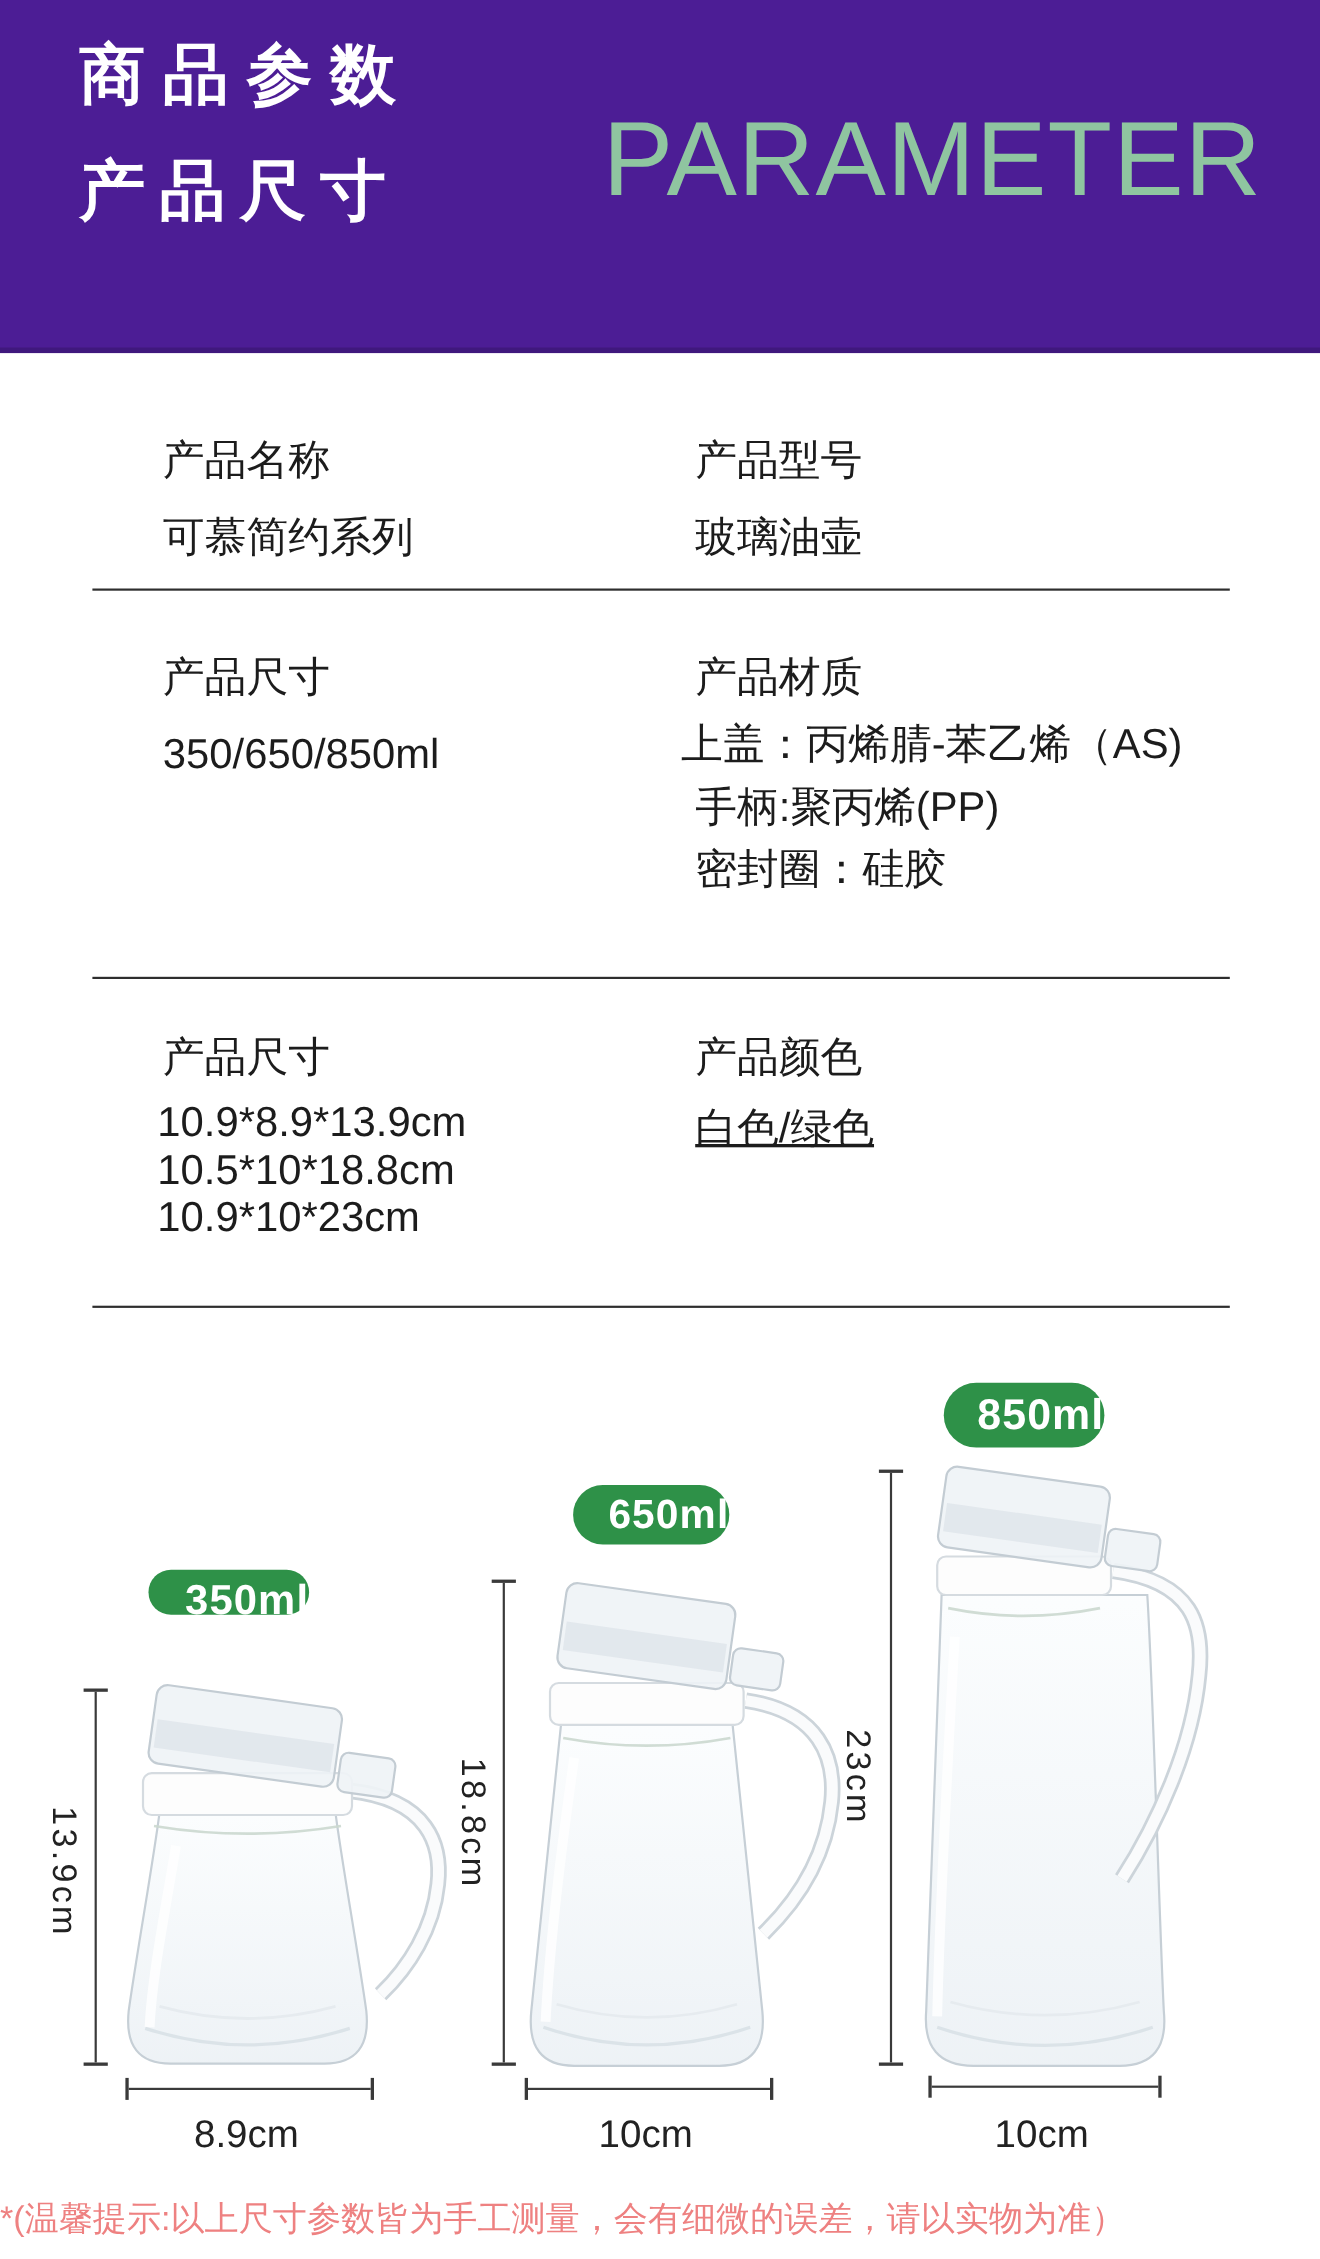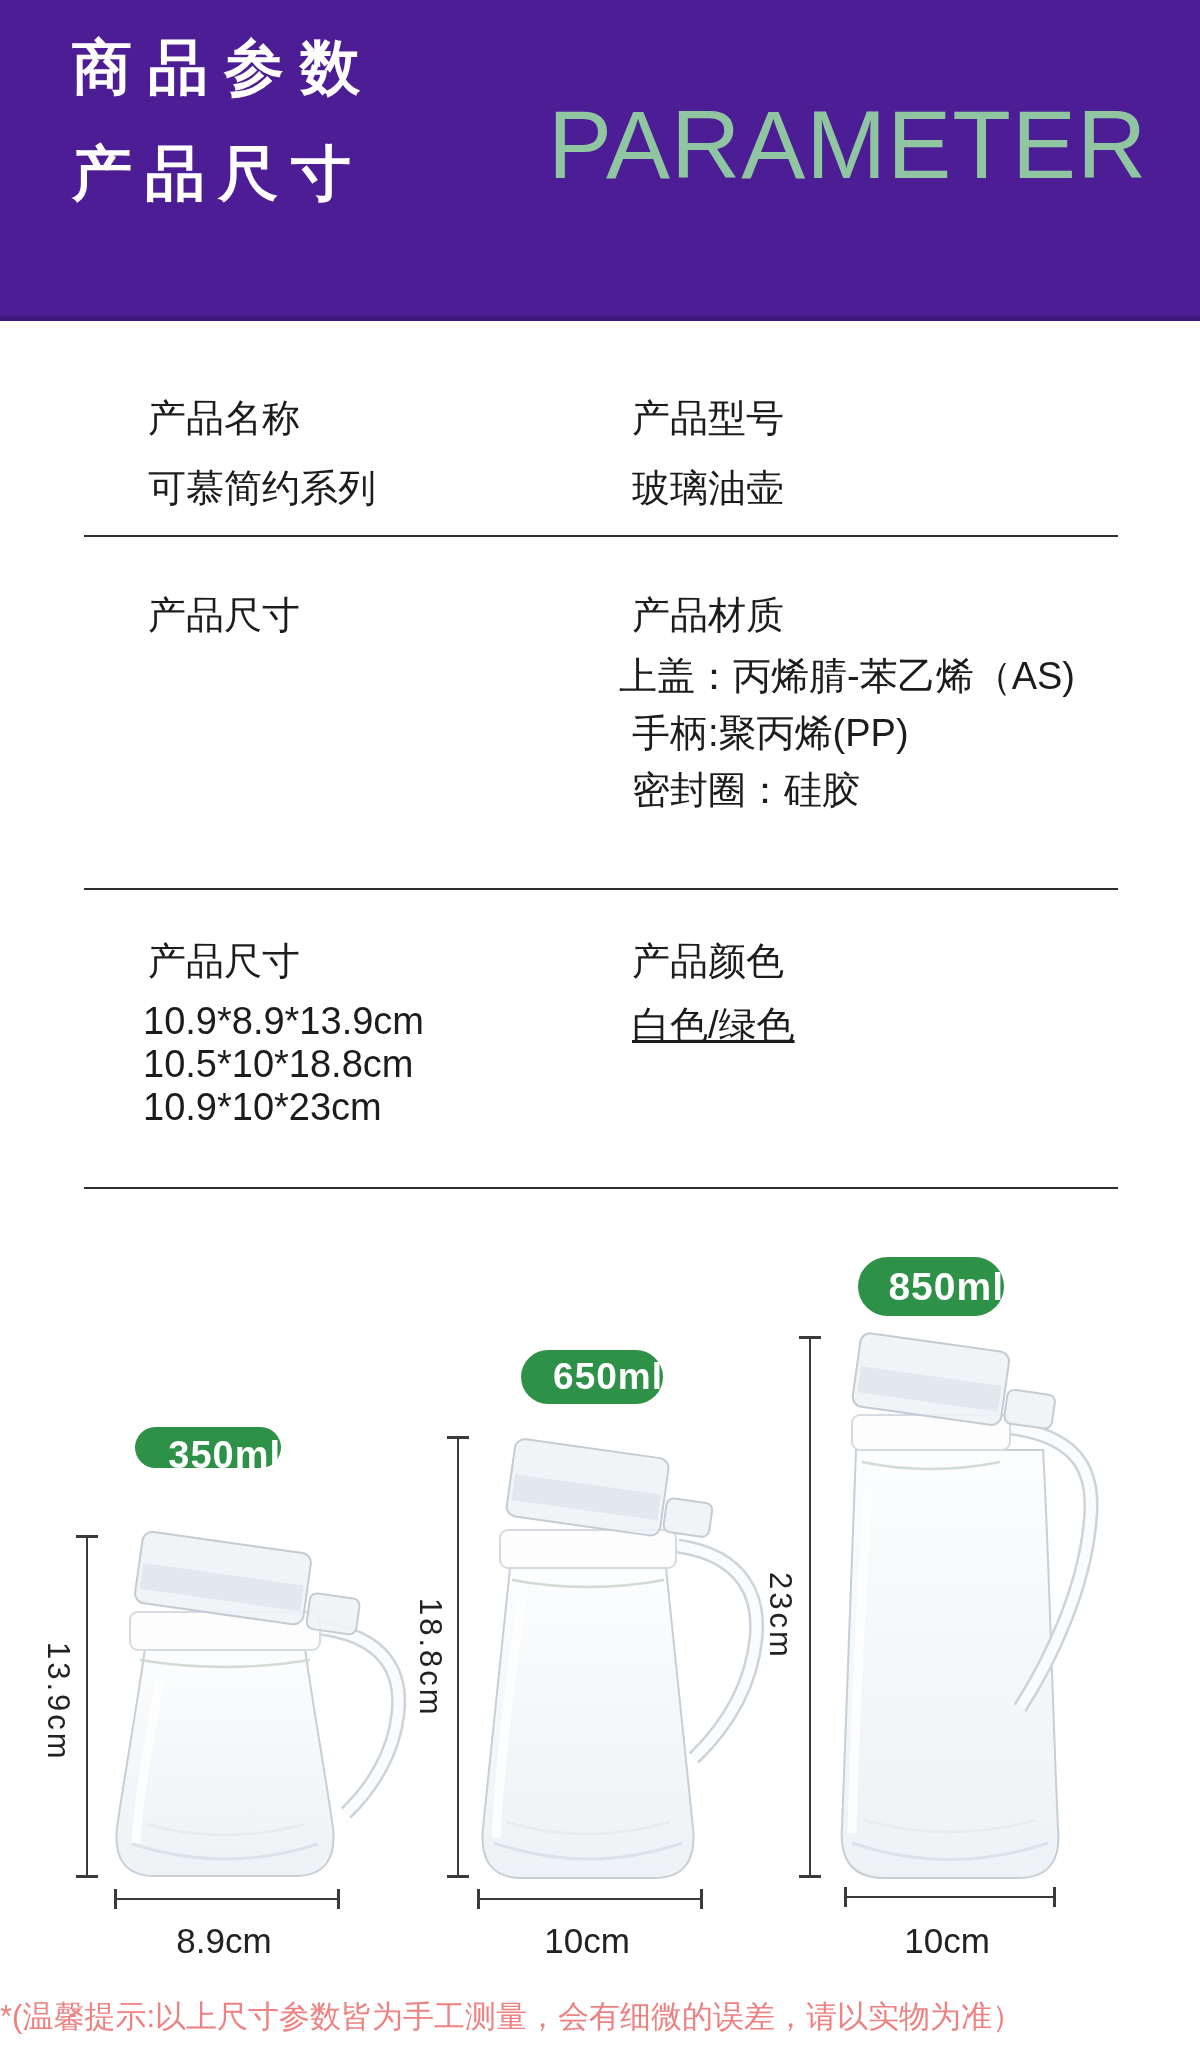--- a/index.html
+++ b/index.html
@@ -43,20 +43,21 @@
     <div class="hd-wm">PARAMETER</div>
   </div>
 
   <div class="lbl" style="left:148px;top:393px;">产品名称</div>
   <div class="val" style="left:148px;top:463px;">可慕简约系列</div>
   <div class="lbl" style="left:632px;top:393px;">产品型号</div>
   <div class="val" style="left:632px;top:463px;">玻璃油壶</div>
   <div class="divider" style="top:535px;"></div>
 
   <div class="lbl" style="left:148px;top:590px;">产品尺寸</div>
+  <div class="val" style="left:148px;top:665px;">350/650/850ml</div>
   <div class="lbl" style="left:632px;top:590px;">产品材质</div>
   <div class="val" style="left:619px;top:651px;text-align:right;">上盖：丙烯腈-苯乙烯（AS)</div>
   <div class="val" style="left:632px;top:708px;">手柄:聚丙烯(PP)</div>
   <div class="val" style="left:632px;top:765px;">密封圈：硅胶</div>
   <div class="divider" style="top:888px;"></div>
 
   <div class="lbl" style="left:148px;top:936px;">产品尺寸</div>
   <div class="val" style="left:143px;top:1000px;">10.9*8.9*13.9cm</div>
   <div class="val" style="left:143px;top:1043px;">10.5*10*18.8cm</div>
   <div class="val" style="left:143px;top:1086px;">10.9*10*23cm</div>

